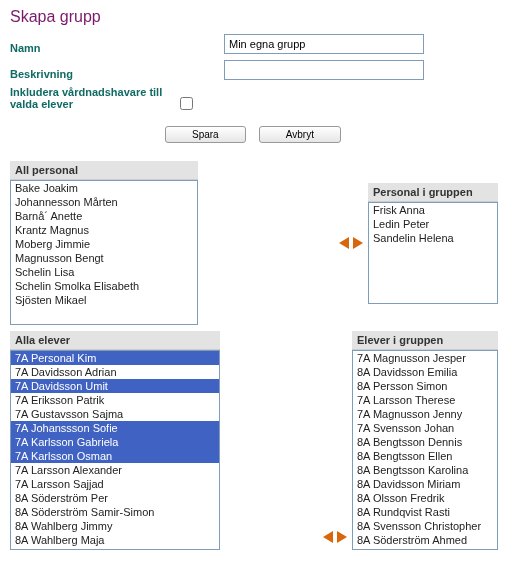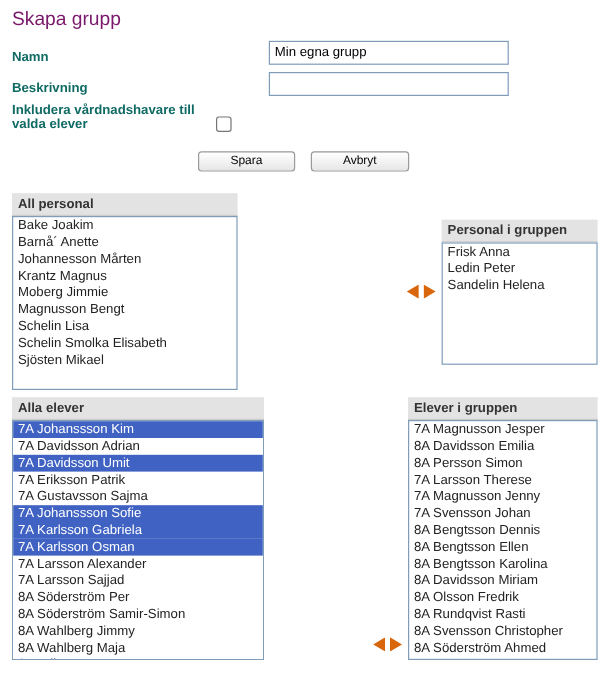--- a/index.html
+++ b/index.html
@@ -66,21 +66,21 @@
   }
   .panel-title {
     background: #e3e3e3;
     font-weight: bold;
     color: #333;
     padding: 3px 5px;
     border-bottom: 1px solid #ccc;
   }
   .panel-left { width: 188px; }
   .panel-right { width: 130px; }
-  .panel-right-wide { width: 158px; }
+  .panel-right-wide { width: 146px; }
   .middle-gap {
     flex: 1;
     min-width: 30px;
   }
   .listbox {
     border: 1px solid #7f9db9;
     background: #fff;
     overflow-y: scroll;
     overflow-x: hidden;
     font-family: inherit;
@@ -147,22 +147,22 @@
 <div class="button-row">
   <button class="action">Spara</button>
   <button class="action">Avbryt</button>
 </div>
 
 <div class="section-row">
   <div class="panel panel-left">
     <div class="panel-title">All personal</div>
     <div class="listbox h-personal" id="personal-all">
         <div class="item">Bake Joakim</div>
+        <div class="item">Johannesson Mårten</div>
         <div class="item">Barnå´ Anette</div>
-        <div class="item">Johannesson Mårten</div>
         <div class="item">Krantz Magnus</div>
         <div class="item">Moberg Jimmie</div>
         <div class="item">Magnusson Bengt</div>
         <div class="item">Schelin Lisa</div>
         <div class="item">Schelin Smolka Elisabeth</div>
         <div class="item">Sjösten Mikael</div>
       </div>
   </div>
   <div class="middle-gap" style="display:flex;align-items:center;justify-content:flex-end;">
     <div class="arrows">
@@ -185,21 +185,21 @@
         <div class="item">Ledin Peter</div>
         <div class="item">Sandelin Helena</div>
       </div>
   </div>
 </div>
 
 <div class="section-row" style="align-items:flex-end;">
   <div class="panel" style="width:210px">
     <div class="panel-title">Alla elever</div>
     <div class="listbox h-elever" id="elever-all">
-        <div class="item selected">7A Johanssson Kim</div>
+        <div class="item selected">7A Personal Kim</div>
         <div class="item">7A Davidsson Adrian</div>
         <div class="item selected">7A Davidsson Umit</div>
         <div class="item">7A Eriksson Patrik</div>
         <div class="item">7A Gustavsson Sajma</div>
         <div class="item selected">7A Johanssson Sofie</div>
         <div class="item selected">7A Karlsson Gabriela</div>
         <div class="item selected">7A Karlsson Osman</div>
         <div class="item">7A Larsson Alexander</div>
         <div class="item">7A Larsson Sajjad</div>
         <div class="item">8A Söderström Per</div>

